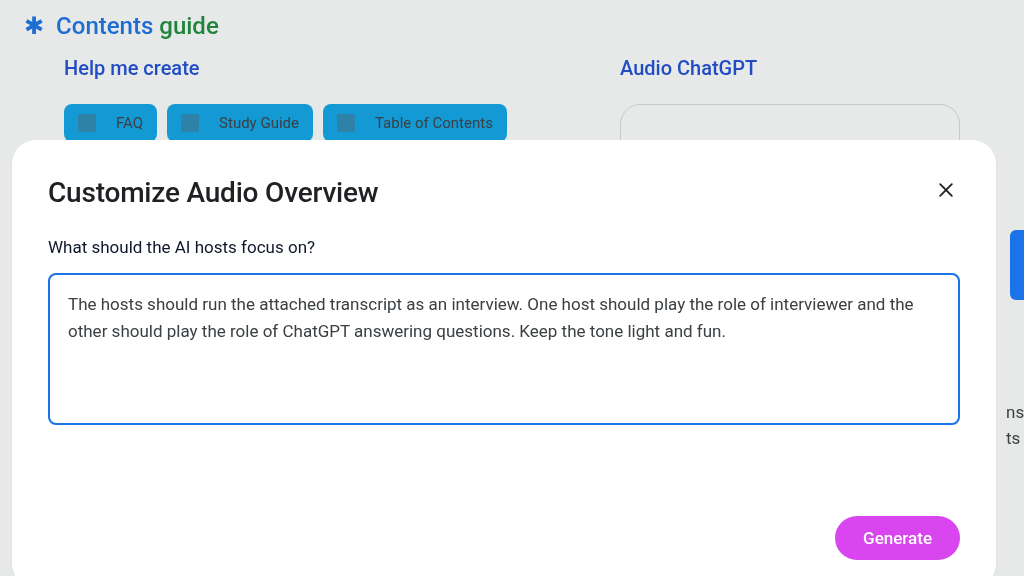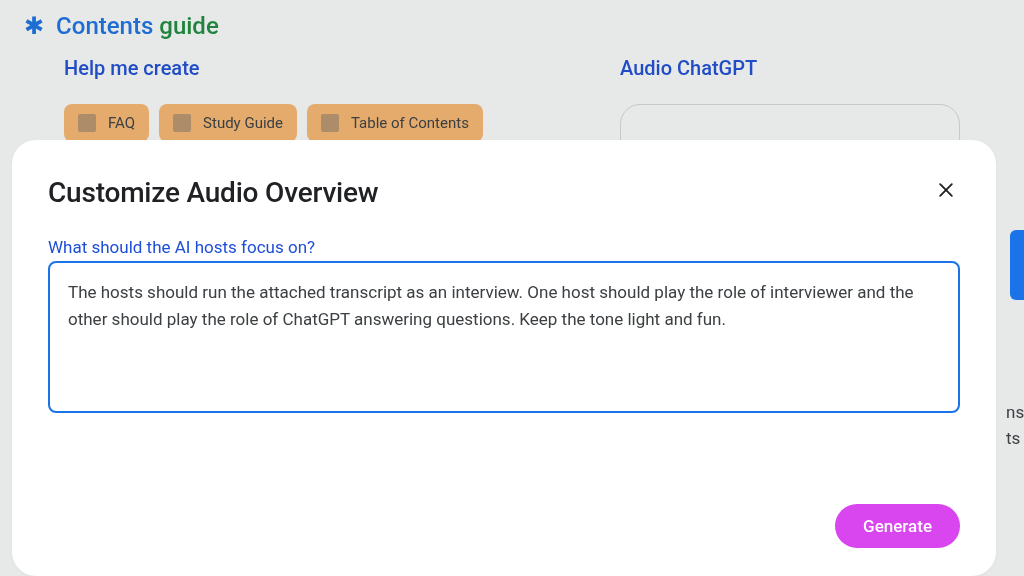--- a/index.html
+++ b/index.html
@@ -35,26 +35,26 @@
       font-size: 20px;
       font-weight: 500;
       color: #1d4ed8;
       margin-bottom: 24px;
     }
     .bg-chips {
       display: flex;
       gap: 10px;
     }
     .bg-chip {
-      background: #fdba74;
+      background: #0ea5e9;
       border-radius: 8px;
       padding: 10px 14px;
       display: flex;
       align-items: flex-start;
-      gap: 12px;
+      gap: 20px;
       color: #3c4043;
       font-size: 15px;
     }
     .bg-chip-icon {
       width: 18px; height: 18px; background: #5f6368; border-radius: 2px;
       opacity: 0.4;
     }
     .bg-card {
       background: #fff;
       border: 1px solid #dadce0;
@@ -94,22 +94,22 @@
       background: none;
       border: none;
       cursor: pointer;
       padding: 4px;
       color: #202124;
       font-size: 18px;
     }
     .close-btn svg { width: 20px; height: 20px; }
     .modal-label {
       font-size: 17px;
-      color: #1d4ed8;
-      margin-bottom: 4px;
+      color: #0f172a;
+      margin-bottom: 16px;
       font-weight: 400;
     }
     .modal-textarea {
       width: 100%;
       min-height: 152px;
       border: 2px solid #1a73e8;
       border-radius: 8px;
       padding: 16px 18px;
       font-family: inherit;
       font-size: 17px;

